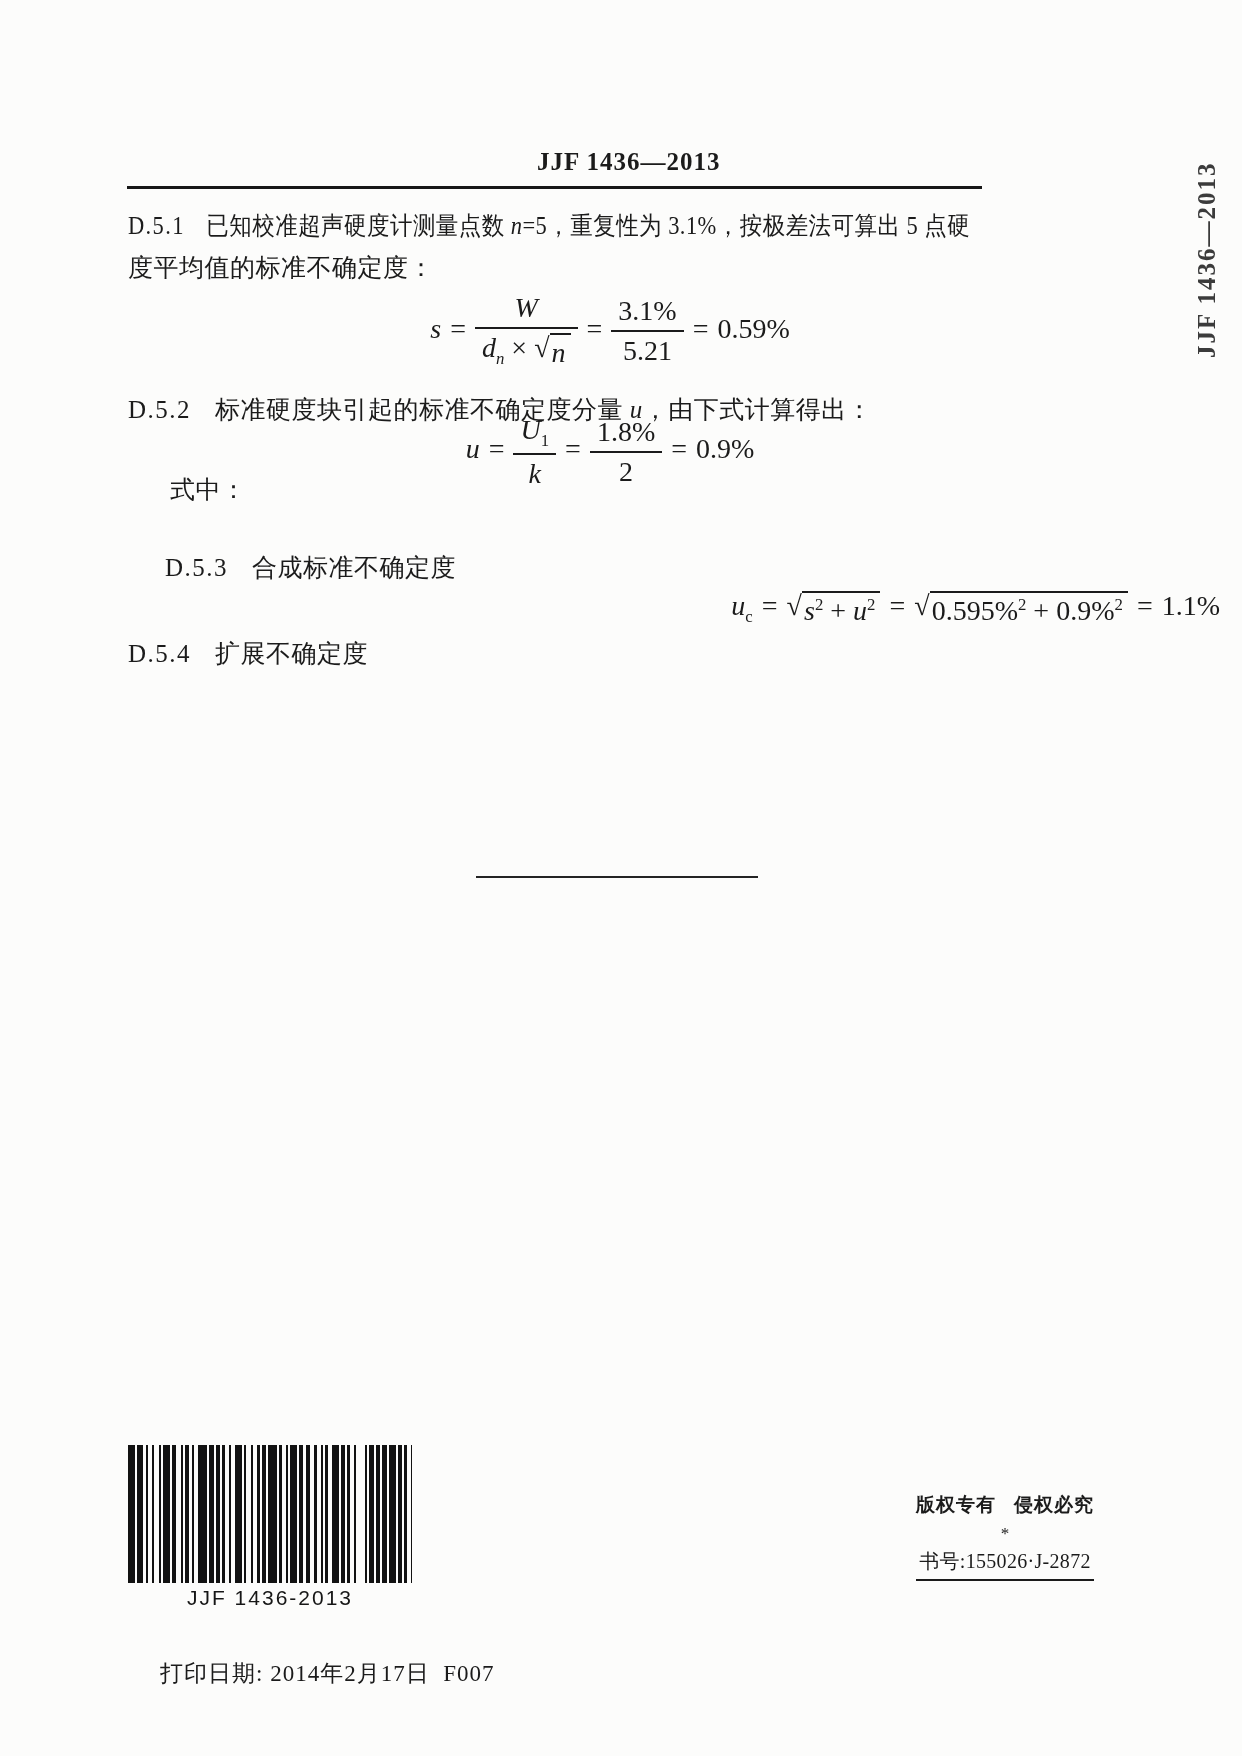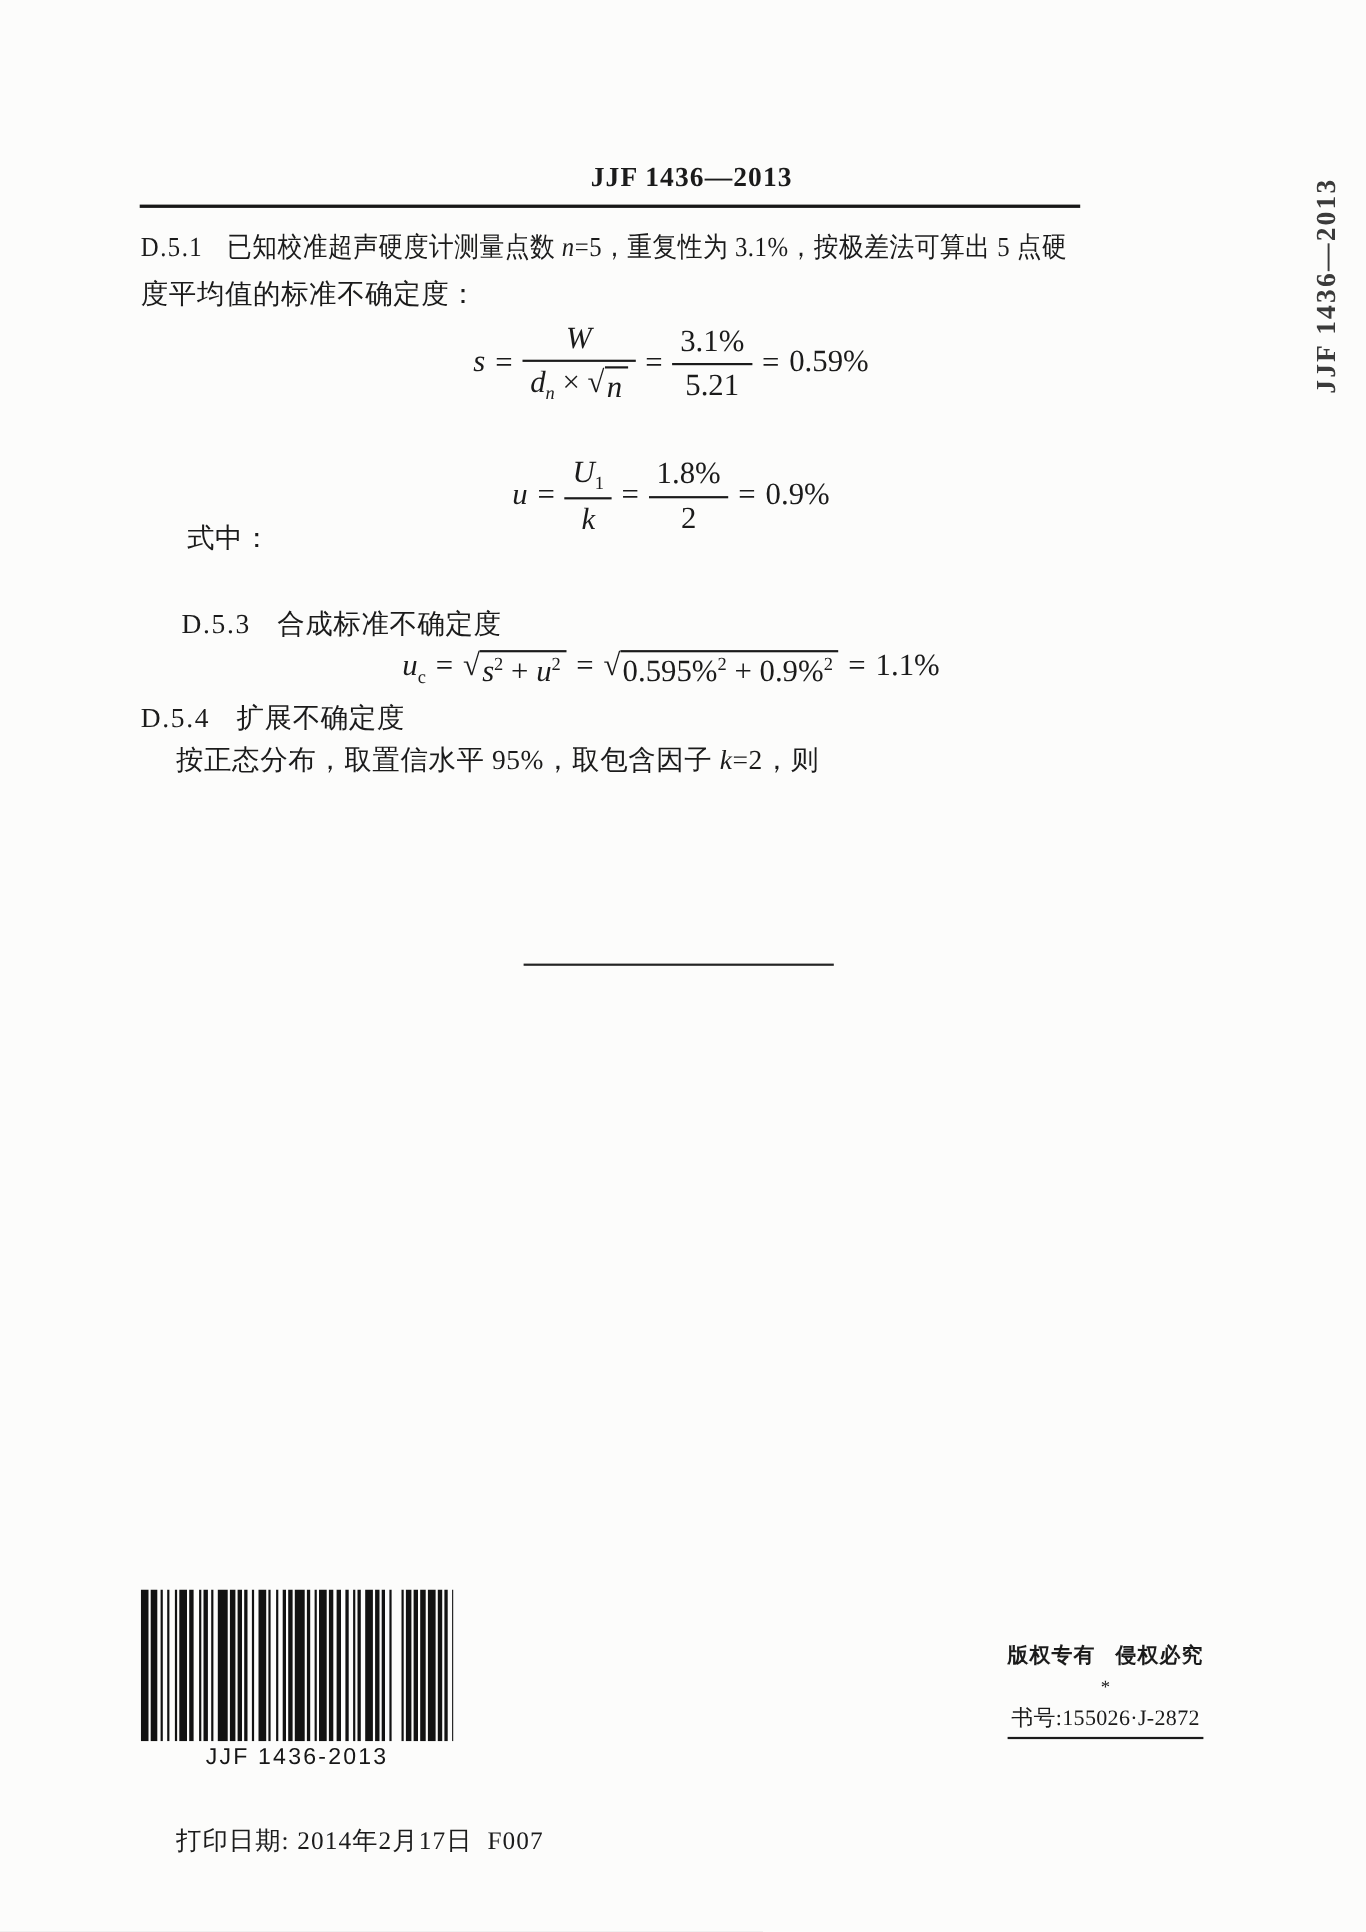--- a/index.html
+++ b/index.html
@@ -74,52 +74,52 @@
         <span class="den"><i class="v">d</i><sub class="v">n</sub><span class="op">×</span><span class="sqrt">
             <span class="rad">√</span>
             <span class="radicand"><i class="v">n</i></span>
           </span></span>
       </span><span class="eq">=</span><span class="frac">
         <span class="num">3.1%</span>
         <span class="den">5.21</span>
       </span><span class="eq">=</span><span>0.59%</span>
   </div>
 
+  <div class="line" style="top:394px;left:128px;">
+    <span class="sec-label">D.5.2</span><span>标准硬度块引起的标准不确定度分量 </span><i class="v">u</i><span>，由下式计算得出：</span>
+  </div>
 
   <div class="formula" style="top:414px;">
     <i class="v">u</i><span class="eq">=</span><span class="frac">
         <span class="num"><i class="v">U</i><sub>1</sub></span>
         <span class="den"><i class="v">k</i></span>
       </span><span class="eq">=</span><span class="frac">
         <span class="num">1.8%</span>
         <span class="den">2</span>
       </span><span class="eq">=</span><span>0.9%</span>
   </div>
 
   <div class="line" style="top:474px;left:170px;">式中：</div>
 
   <div class="line" style="top:552px;left:128px;margin-left:37px;">
     <span class="sec-label">D.5.3</span><span>合成标准不确定度</span>
   </div>
 
-  <div class="formula" style="top:590px;">
+  <div class="formula" style="top:590px;text-align:right;">
     <i class="v">u</i><sub>c</sub><span class="eq">=</span><span class="sqrt">
         <span class="rad">√</span>
         <span class="radicand"><i class="v">s</i><sup>2</sup><span class="op">+</span><i class="v">u</i><sup>2</sup></span>
       </span><span class="eq">=</span><span class="sqrt">
         <span class="rad">√</span>
         <span class="radicand"><span>0.595%</span><sup>2</sup><span class="op">+</span><span>0.9%</span><sup>2</sup></span>
       </span><span class="eq">=</span><span>1.1%</span>
   </div>
 
   <div class="line" style="top:638px;left:128px;">
     <span class="sec-label">D.5.4</span><span>扩展不确定度</span>
-  </div>
-  <div class="line" style="top:676px;left:160px;">
-    <span>按正态分布，取置信水平 95%，取包含因子 </span><i class="v">k</i><span>=2，则</span>
   </div>
 
 
   <div class="mid-rule"></div>
 
   <div class="barcode"><i class="bar" style="width: 6.6px;"></i><i style="width: 2.2px;"></i><i class="bar" style="width: 6.6px;"></i><i style="width: 2.2px;"></i><i class="bar" style="width: 2.2px;"></i><i style="width: 4.4px;"></i><i class="bar" style="width: 2.2px;"></i><i style="width: 4.4px;"></i><i class="bar" style="width: 2.2px;"></i><i style="width: 2.2px;"></i><i class="bar" style="width: 6.6px;"></i><i style="width: 2.2px;"></i><i class="bar" style="width: 4.4px;"></i><i style="width: 4.4px;"></i><i class="bar" style="width: 2.2px;"></i><i style="width: 2.2px;"></i><i class="bar" style="width: 4.4px;"></i><i style="width: 2.2px;"></i><i class="bar" style="width: 2.2px;"></i><i style="width: 4.4px;"></i><i class="bar" style="width: 8.8px;"></i><i style="width: 2.2px;"></i><i class="bar" style="width: 4.4px;"></i><i style="width: 2.2px;"></i><i class="bar" style="width: 4.4px;"></i><i style="width: 2.2px;"></i><i class="bar" style="width: 2.2px;"></i><i style="width: 4.4px;"></i><i class="bar" style="width: 2.2px;"></i><i style="width: 4.4px;"></i><i class="bar" style="width: 6.6px;"></i><i style="width: 2.2px;"></i><i class="bar" style="width: 2.2px;"></i><i style="width: 4.4px;"></i><i class="bar" style="width: 2.2px;"></i><i style="width: 4.4px;"></i><i class="bar" style="width: 2.2px;"></i><i style="width: 2.2px;"></i><i class="bar" style="width: 4.4px;"></i><i style="width: 2.2px;"></i><i class="bar" style="width: 8.8px;"></i><i style="width: 2.2px;"></i><i class="bar" style="width: 2.2px;"></i><i style="width: 4.4px;"></i><i class="bar" style="width: 2.2px;"></i><i style="width: 2.2px;"></i><i class="bar" style="width: 6.6px;"></i><i style="width: 2.2px;"></i><i class="bar" style="width: 4.4px;"></i><i style="width: 2.2px;"></i><i class="bar" style="width: 4.4px;"></i><i style="width: 4.4px;"></i><i class="bar" style="width: 2.2px;"></i><i style="width: 4.4px;"></i><i class="bar" style="width: 2.2px;"></i><i style="width: 2.2px;"></i><i class="bar" style="width: 2.2px;"></i><i style="width: 4.4px;"></i><i class="bar" style="width: 6.6px;"></i><i style="width: 2.2px;"></i><i class="bar" style="width: 4.4px;"></i><i style="width: 2.2px;"></i><i class="bar" style="width: 2.2px;"></i><i style="width: 4.4px;"></i><i class="bar" style="width: 2.2px;"></i><i style="width: 8.8px;"></i><i class="bar" style="width: 2.2px;"></i><i style="width: 2.2px;"></i><i class="bar" style="width: 4.4px;"></i><i style="width: 2.2px;"></i><i class="bar" style="width: 4.4px;"></i><i style="width: 2.2px;"></i><i class="bar" style="width: 4.4px;"></i><i style="width: 2.2px;"></i><i class="bar" style="width: 6.6px;"></i><i style="width: 2.2px;"></i><i class="bar" style="width: 4.4px;"></i><i style="width: 2.2px;"></i><i class="bar" style="width: 2.2px;"></i><i style="width: 4.4px;"></i><i class="bar" style="width: 8.8px;"></i></div>
   <div class="barcode-label">JJF 1436-2013</div>
 
   <div class="colophon">
     <div class="copyright-row">

